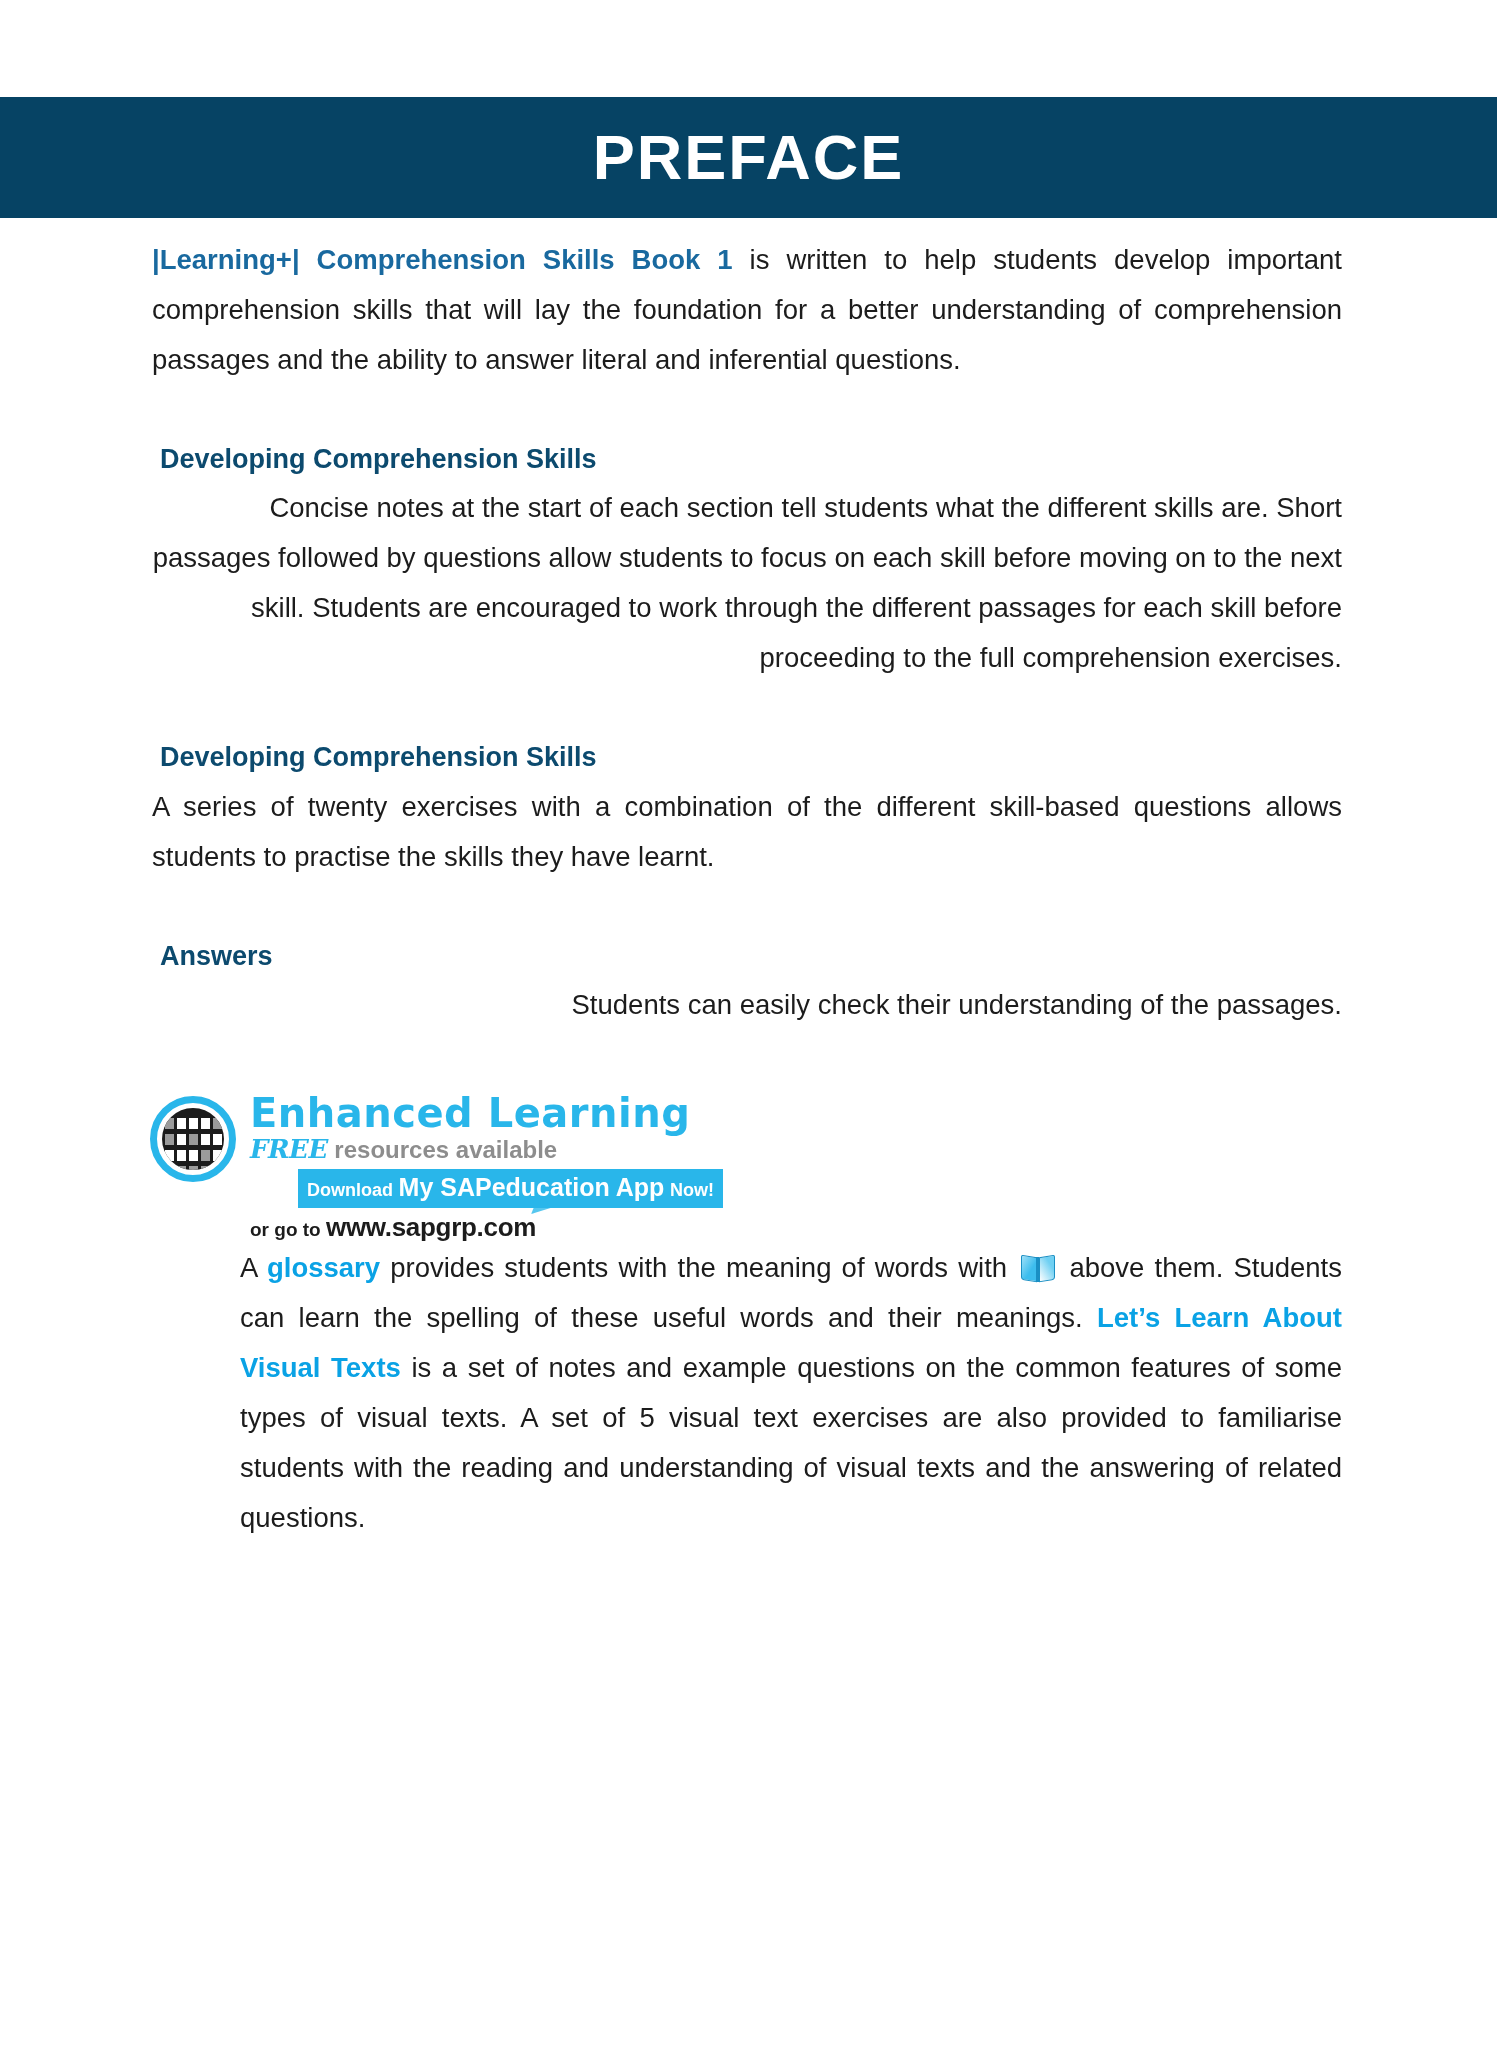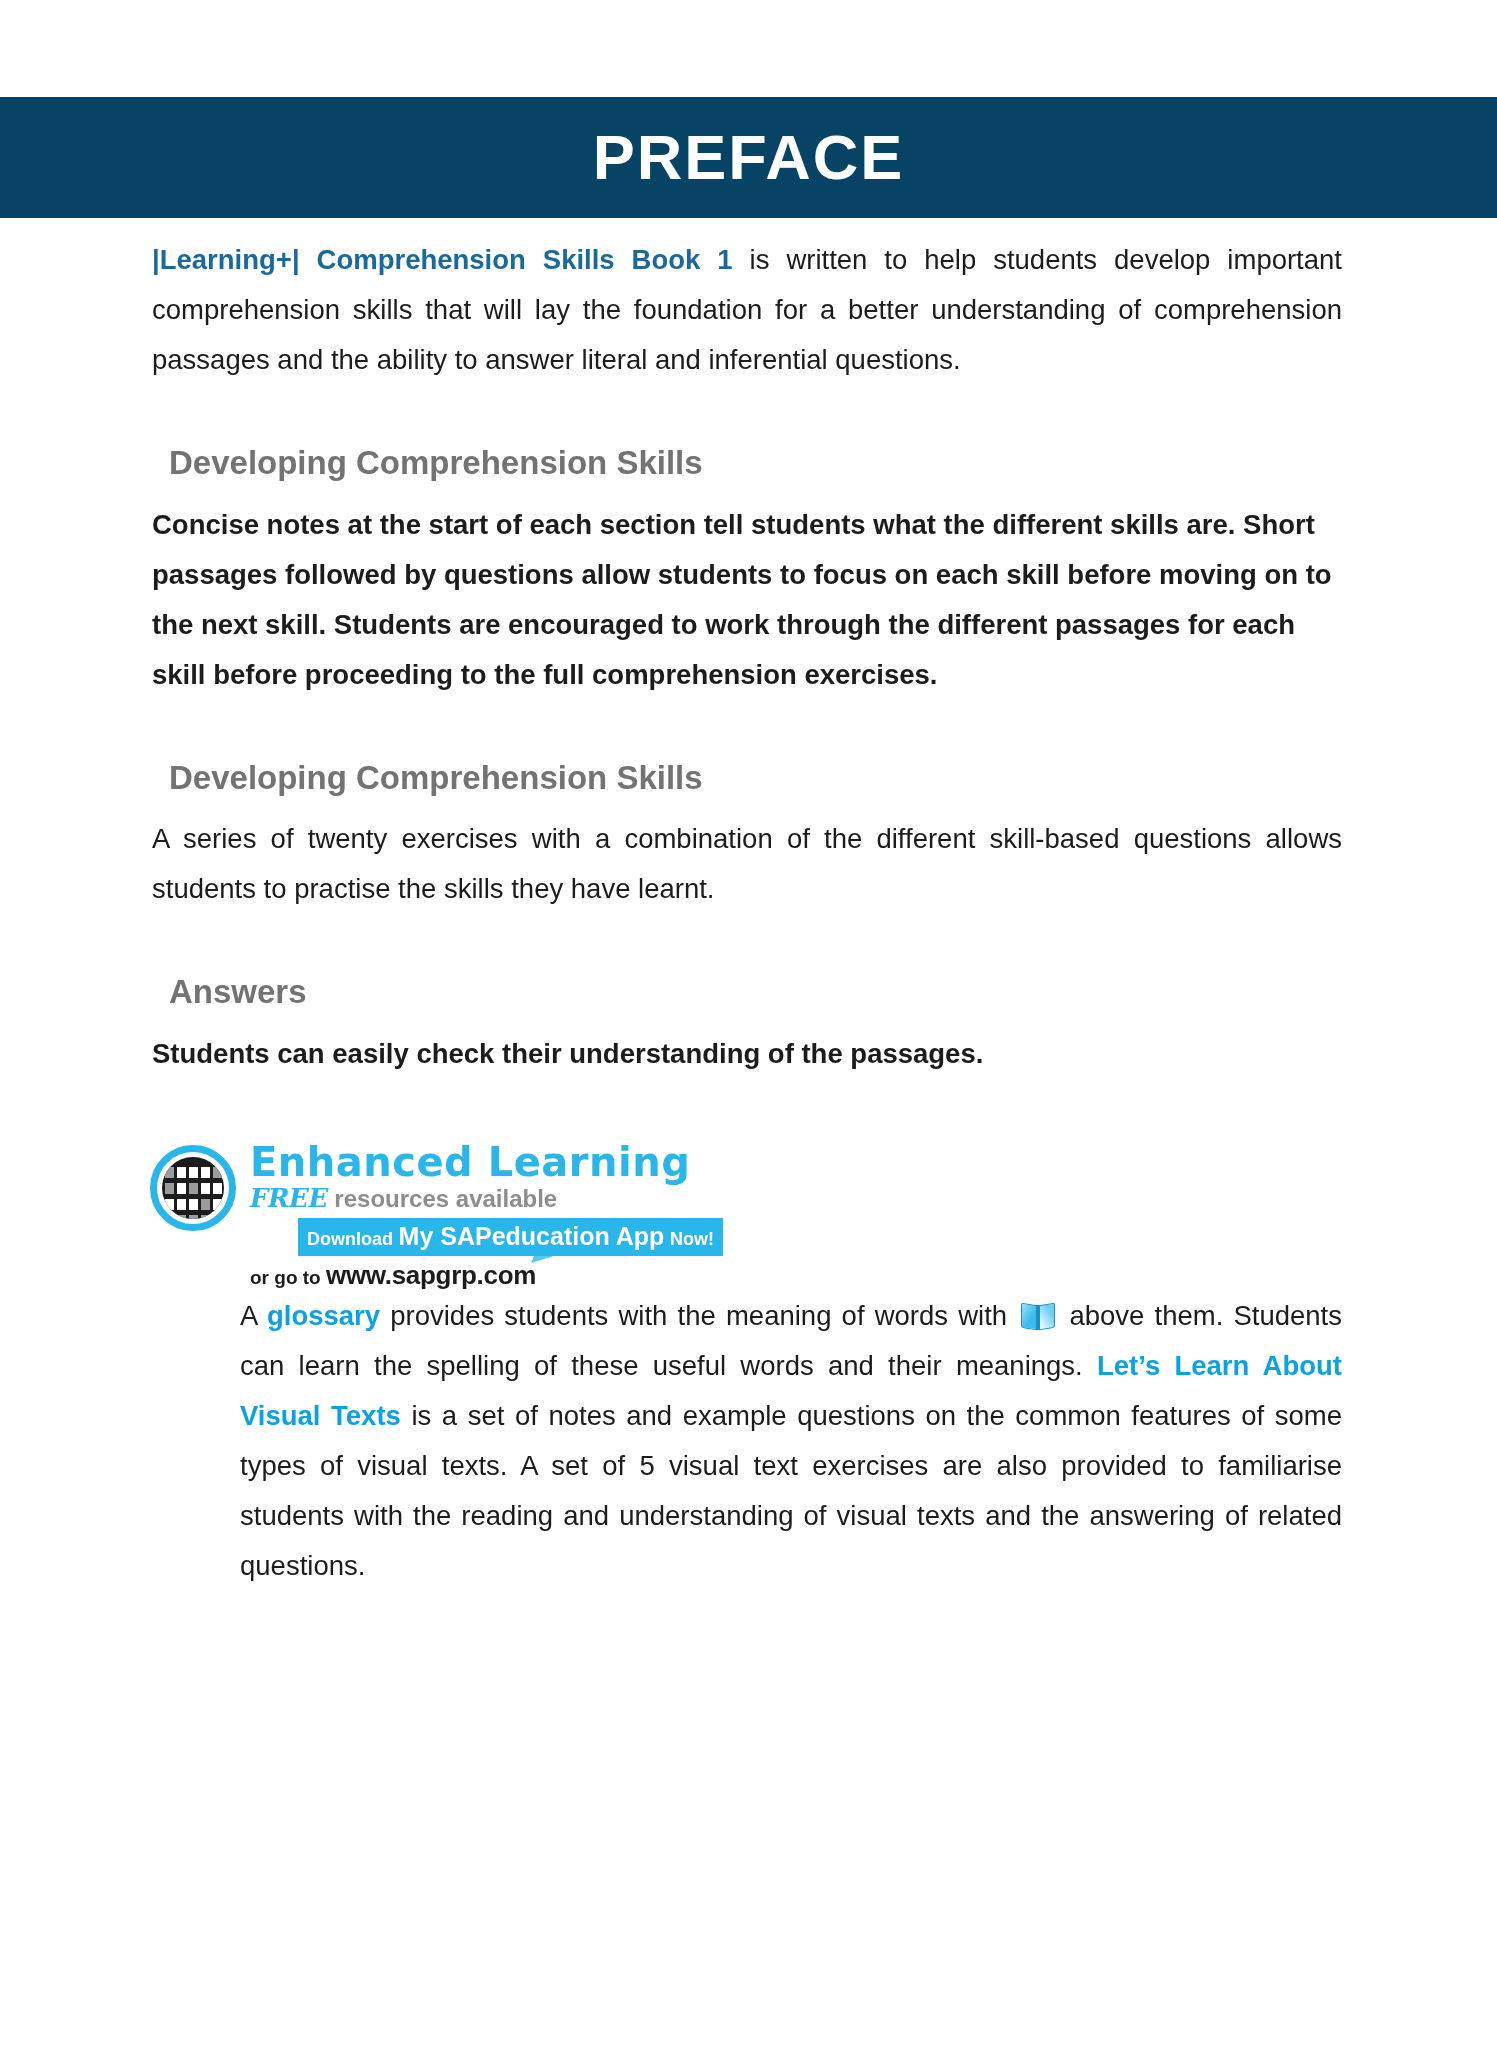--- a/index.html
+++ b/index.html
@@ -57,31 +57,30 @@
 
   p.body-text {
     font-size: 27.5px;
     line-height: 50px;
     margin: 0;
     color: #1c1c1c;
     text-align: justify;
     text-justify: inter-word;
   }
   p.body-text.ragged {
-    text-align: left;
-    font-weight: bold;
+    text-align: right;
   }
 
   .para-intro { margin-top: 72px; }
 
   .section-heading {
-    font-size: 33px;
-    font-weight: bold;
-    color: #737373;
-    margin: 17px;
+    font-size: 27px;
+    font-weight: bold;
+    color: #0c4a6e;
+    margin: 8px;
     line-height: 1.2;
   }
 
   .heading-dev { margin-top: 58px; }
   .heading-reinf { margin-top: 58px; }
   .heading-ans  { margin-top: 58px; }
 
   .after-heading { margin-top: 20px; }
 
   .bold-blue {

